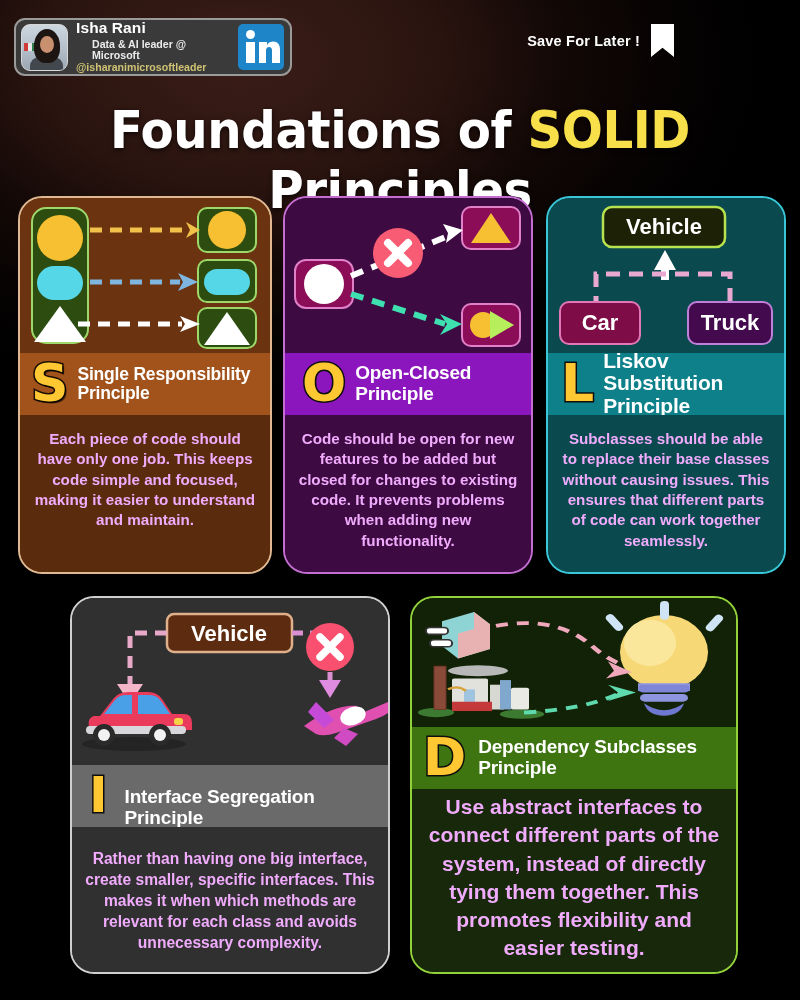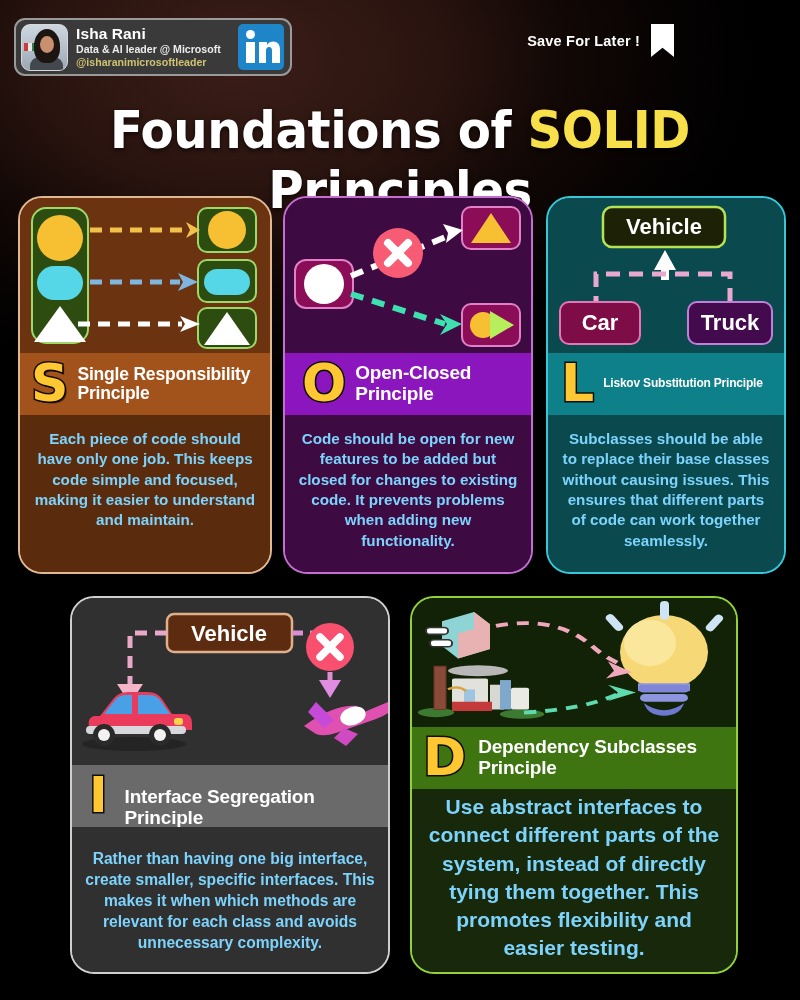--- a/index.html
+++ b/index.html
@@ -52,21 +52,21 @@
     position:absolute; left:8px; bottom:0; width:33px; height:13px;
     border-radius:9px 9px 0 0;
     background:#43484e;
   }
   .avatar .av-strip{
     position:absolute; left:2px; top:18px; width:12px; height:8px;
     background:linear-gradient(90deg,#cf3a3a 0 33%,#e8e8e8 33% 66%,#2f7f4f 66% 100%);
   }
   .p-text{ flex:1 1 auto; min-width:0; line-height:1.06; padding-left:1px;}
   .p-name{ color:#ffffff; font-size:15.5px; font-weight:bold; letter-spacing:.1px; }
-  .p-role{ color:#ececec; font-size:10.6px; font-weight:bold; margin-top:2px; }
+  .p-role{ color:#ececec; font-size:10.6px; font-weight:bold; margin-top:2px;margin-left:16px; }
   .p-handle{ color:#cfc273; font-size:10.6px; font-weight:bold; margin-top:1px; }
   .li-logo{
     flex:0 0 auto;
     width:46px;height:46px;border-radius:5px;background:#1d85c8;
     position:relative; margin-right:1px;
   }
   .li-logo .li-i-dot{ position:absolute; left:8px; top:6px; width:9px;height:9px;border-radius:50%;background:#fff;}
   .li-logo .li-i-bar{ position:absolute; left:8px; top:18px; width:9px;height:21px;background:#fff;}
 
   .save-wrap{
@@ -109,21 +109,21 @@
     font-weight:bold;
     line-height:.98;
     flex:0 0 auto;
   }
   .card .band .ttl{
     color:#ffffff; font-weight:bold; line-height:1.08;
     letter-spacing:-.2px;
   }
   .card .body{
     flex:1 1 auto;
-    color:#7dd3fc;
+    color:#f0abfc;
     text-align:center;
     line-height:1.34;
     font-weight:bold;
     padding:14px 12px 10px 12px;
   }
 
   
   #card-s{
     left:18px; top:196px; width:254px; height:378px;
     background:#5a2c0d;
@@ -149,21 +149,21 @@
 
   
   #card-l{
     left:546px; top:196px; width:240px; height:378px;
     background:#0a4a4f;
     border:2px solid #39c6d6;
   }
   #card-l .art{ height:155px; background:#0a4a4f; }
   #card-l .band{ background:#0d8089; height:62px; }
   #card-l .band .letter{ font-size:52px; color:#ffc833; -webkit-text-stroke:3px #0d0d0d; paint-order:stroke fill; margin-left:4px;}
-  #card-l .band .ttl{ font-size:12px; }
+  #card-l .band .ttl{ font-size:21px; }
   #card-l .body{ background:#0a4a4f; font-size:15.2px; }
 
   
   #card-i{
     left:70px; top:596px; width:320px; height:378px;
     background:#303030;
     border:2px solid #cfcfcf;
   }
   #card-i .art{ height:167px; background:#303030; }
   #card-i .band{ background:#6a6a6a; height:62px; padding-left:17px; gap:17px;}

